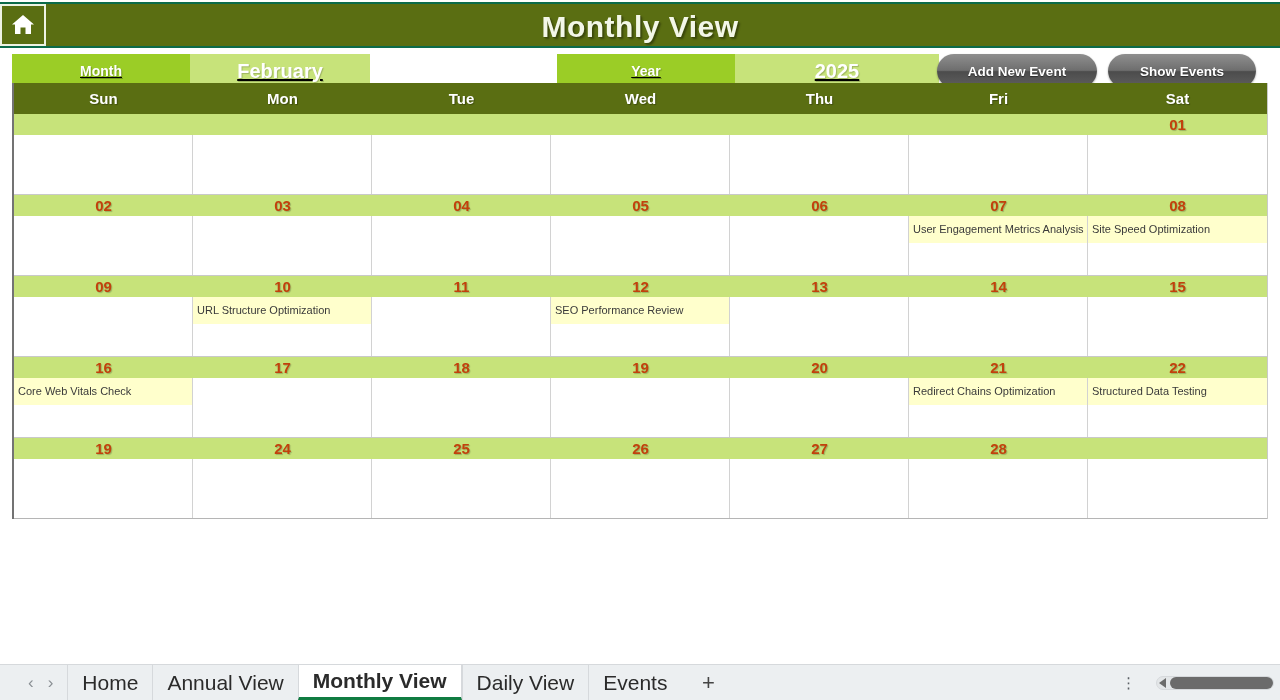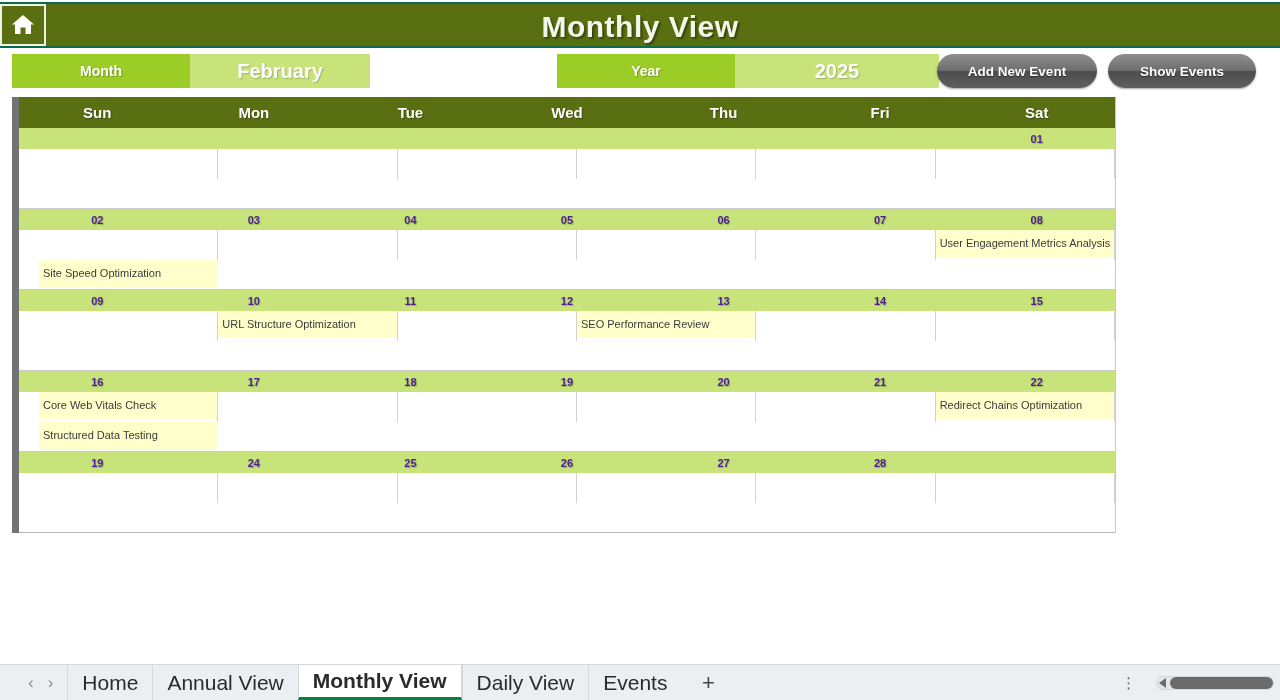--- a/index.html
+++ b/index.html
@@ -32,21 +32,21 @@
     font-size: 30px; font-weight: bold;
     letter-spacing: 0.5px;
     text-shadow: 1px 1px 0 #3c4a0b, 2px 2px 2px rgba(0,0,0,.35);
     pointer-events: none;
   }
 
   
   .controls {
     position: absolute; left: 0; top: 54px; width: 1280px; height: 34px;
   }
-  .chip-group { position: absolute; top: 0; height: 34px; display: flex; }
+  .chip-group { position: absolute; top: 0; height: 34px; display: flex; text-decoration: underline; }
   .chip-label {
     display: flex; align-items: center; justify-content: center;
     background: #9bcd26; color: #ffffff;
     font-size: 14px; font-weight: bold;
     text-shadow: 1px 1px 1px rgba(0,0,0,.25);
   }
   .chip-value {
     display: flex; align-items: center; justify-content: center;
     background: #c7e37a; color: #ffffff;
     font-size: 20px; font-weight: bold;
@@ -67,49 +67,48 @@
     font-size: 13.5px; font-weight: bold;
     cursor: pointer;
     box-shadow: 0 1px 2px rgba(0,0,0,.35);
     text-shadow: 0 1px 1px rgba(0,0,0,.5);
   }
   #add-event-btn { left: 937px; width: 160px; }
   #show-events-btn { left: 1108px; width: 148px; }
 
   
   .calendar {
-    position: absolute; left: 12px; top: 97px;
-    width: 1104px;
-    border-left: 7px solid #737373;
+    position: absolute; left: 12px; top: 83px;
+    width: 1256px;
+    border-left: 2px solid #737373;
     border-right: 1px solid #c9c9c9;
   }
   .weekhead {
     display: grid; grid-template-columns: repeat(7, 1fr);
     background: #5a6e12; height: 31px;
   }
   .weekhead div {
     display: flex; align-items: center; justify-content: center;
     color: #ffffff; font-size: 15px; font-weight: bold;
     text-shadow: 1px 1px 1px rgba(0,0,0,.3);
   }
   .week { border-bottom: 1px solid #c9c9c9; }
   .week:last-child { border-bottom: 1px solid #b5b5b5; }
   .dates {
     display: grid; grid-template-columns: repeat(7, 1fr);
     background: #c7e37a; height: 21px;
   }
   .dates div {
     display: flex; align-items: center; justify-content: center;
-    color: #4c1d95; font-size: 11px; font-weight: bold;
+    color: #c2410c; font-size: 15px; font-weight: bold;
     text-shadow: 1px 1px 1px rgba(0,0,0,.22);
   }
   .cells {
-    display: grid; grid-template-columns: repeat(6, 1fr);
+    display: grid; grid-template-columns: repeat(7, 1fr);
     height: 59px;
-    margin-left: 20px;
   }
   .cell {
     border-right: 1px solid #d2d2d2;
     background: #ffffff;
     overflow: hidden;
   }
   .cell:last-child { border-right: none; }
   .evt {
     height: 27px;
     background: #ffffcc;

